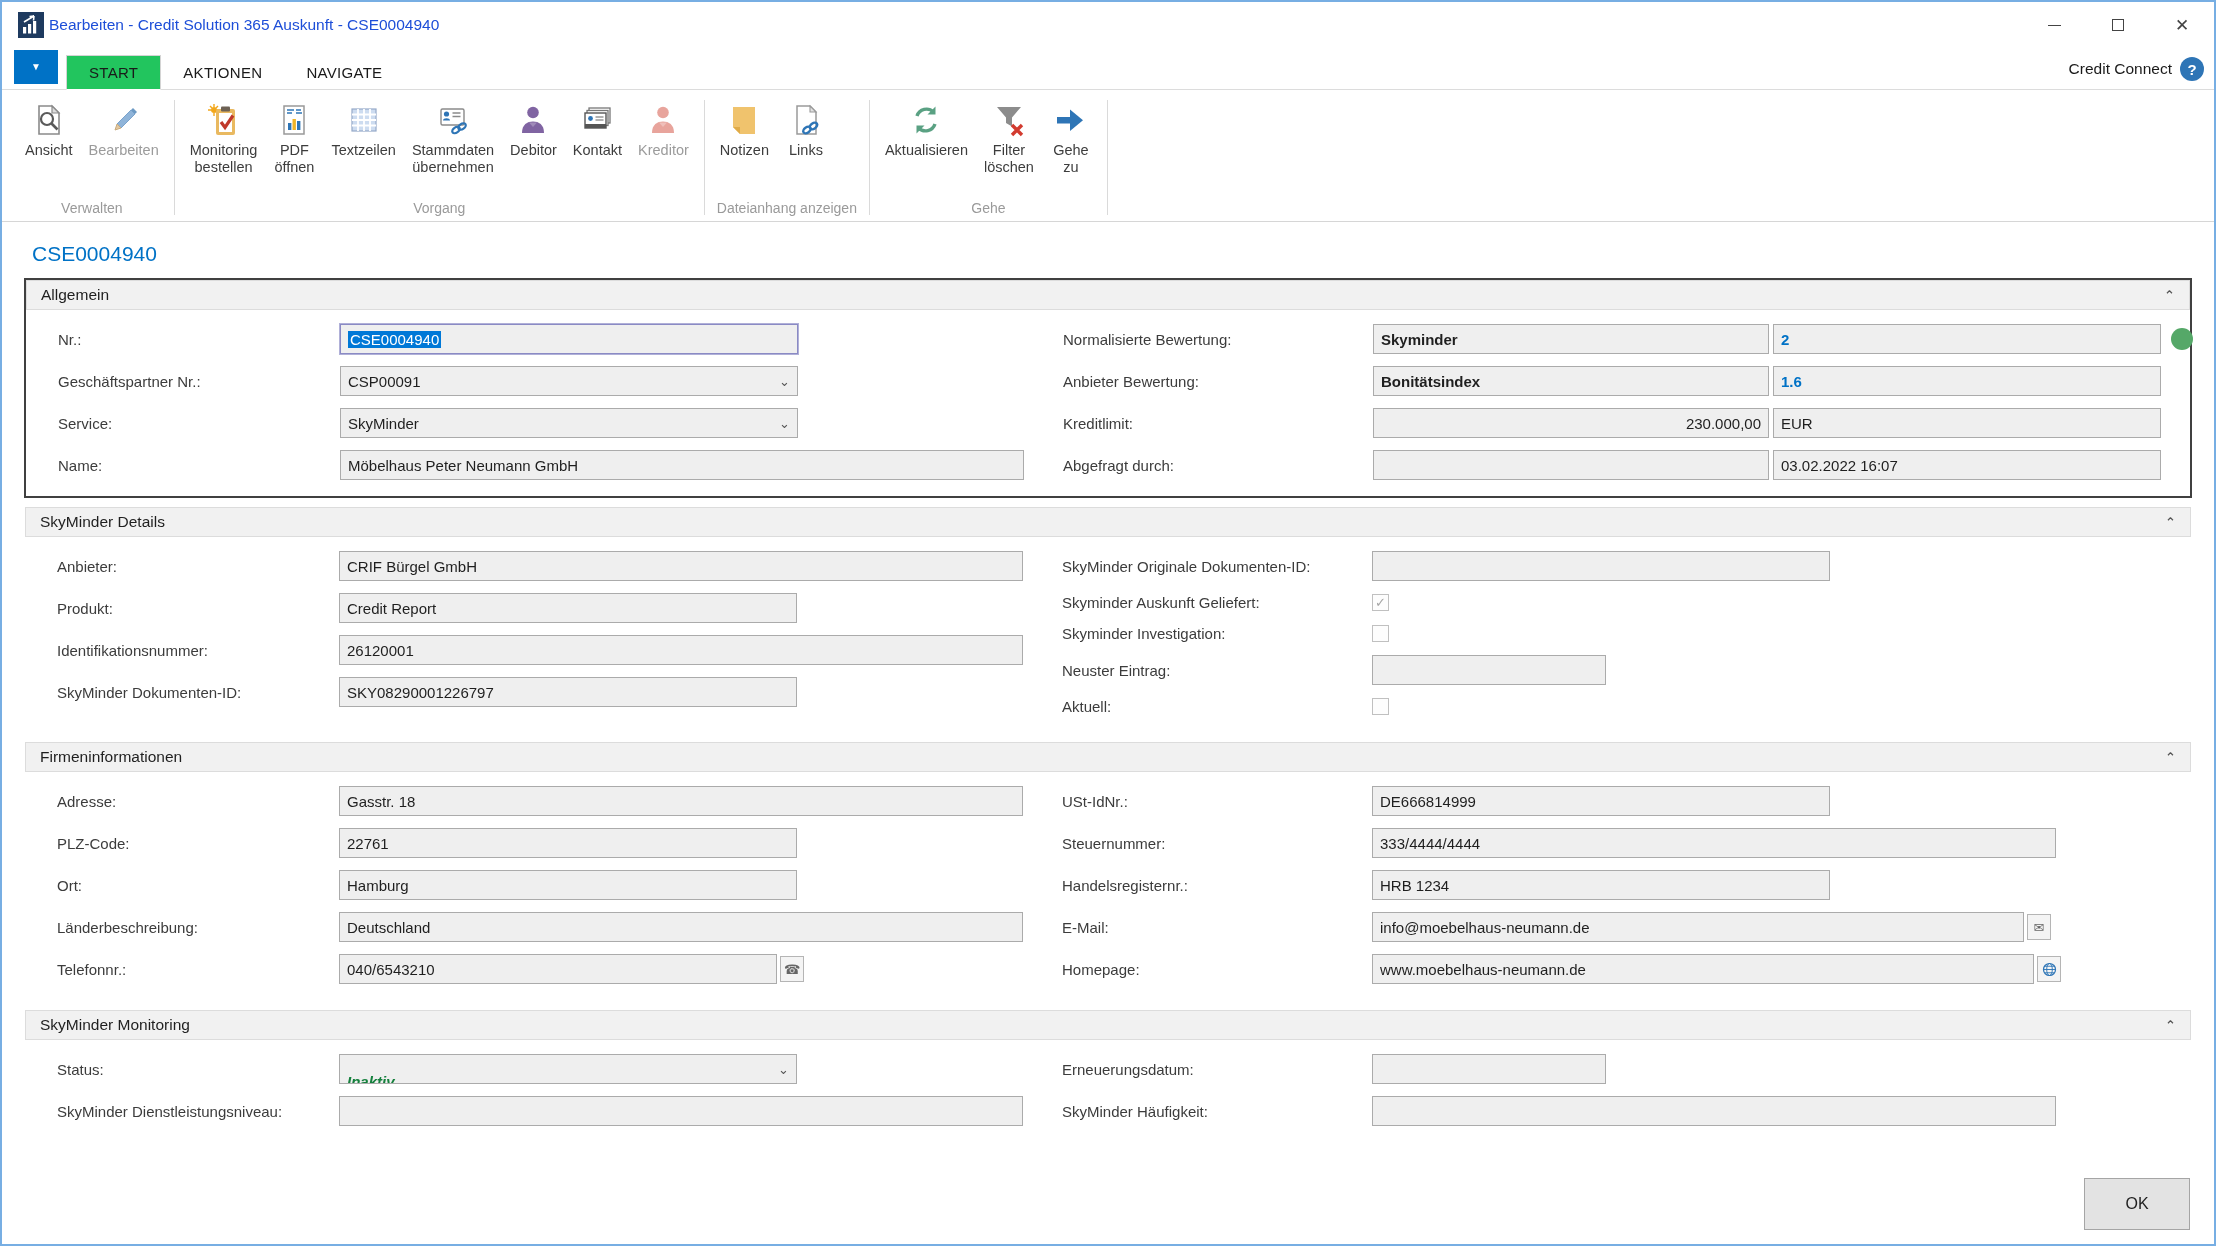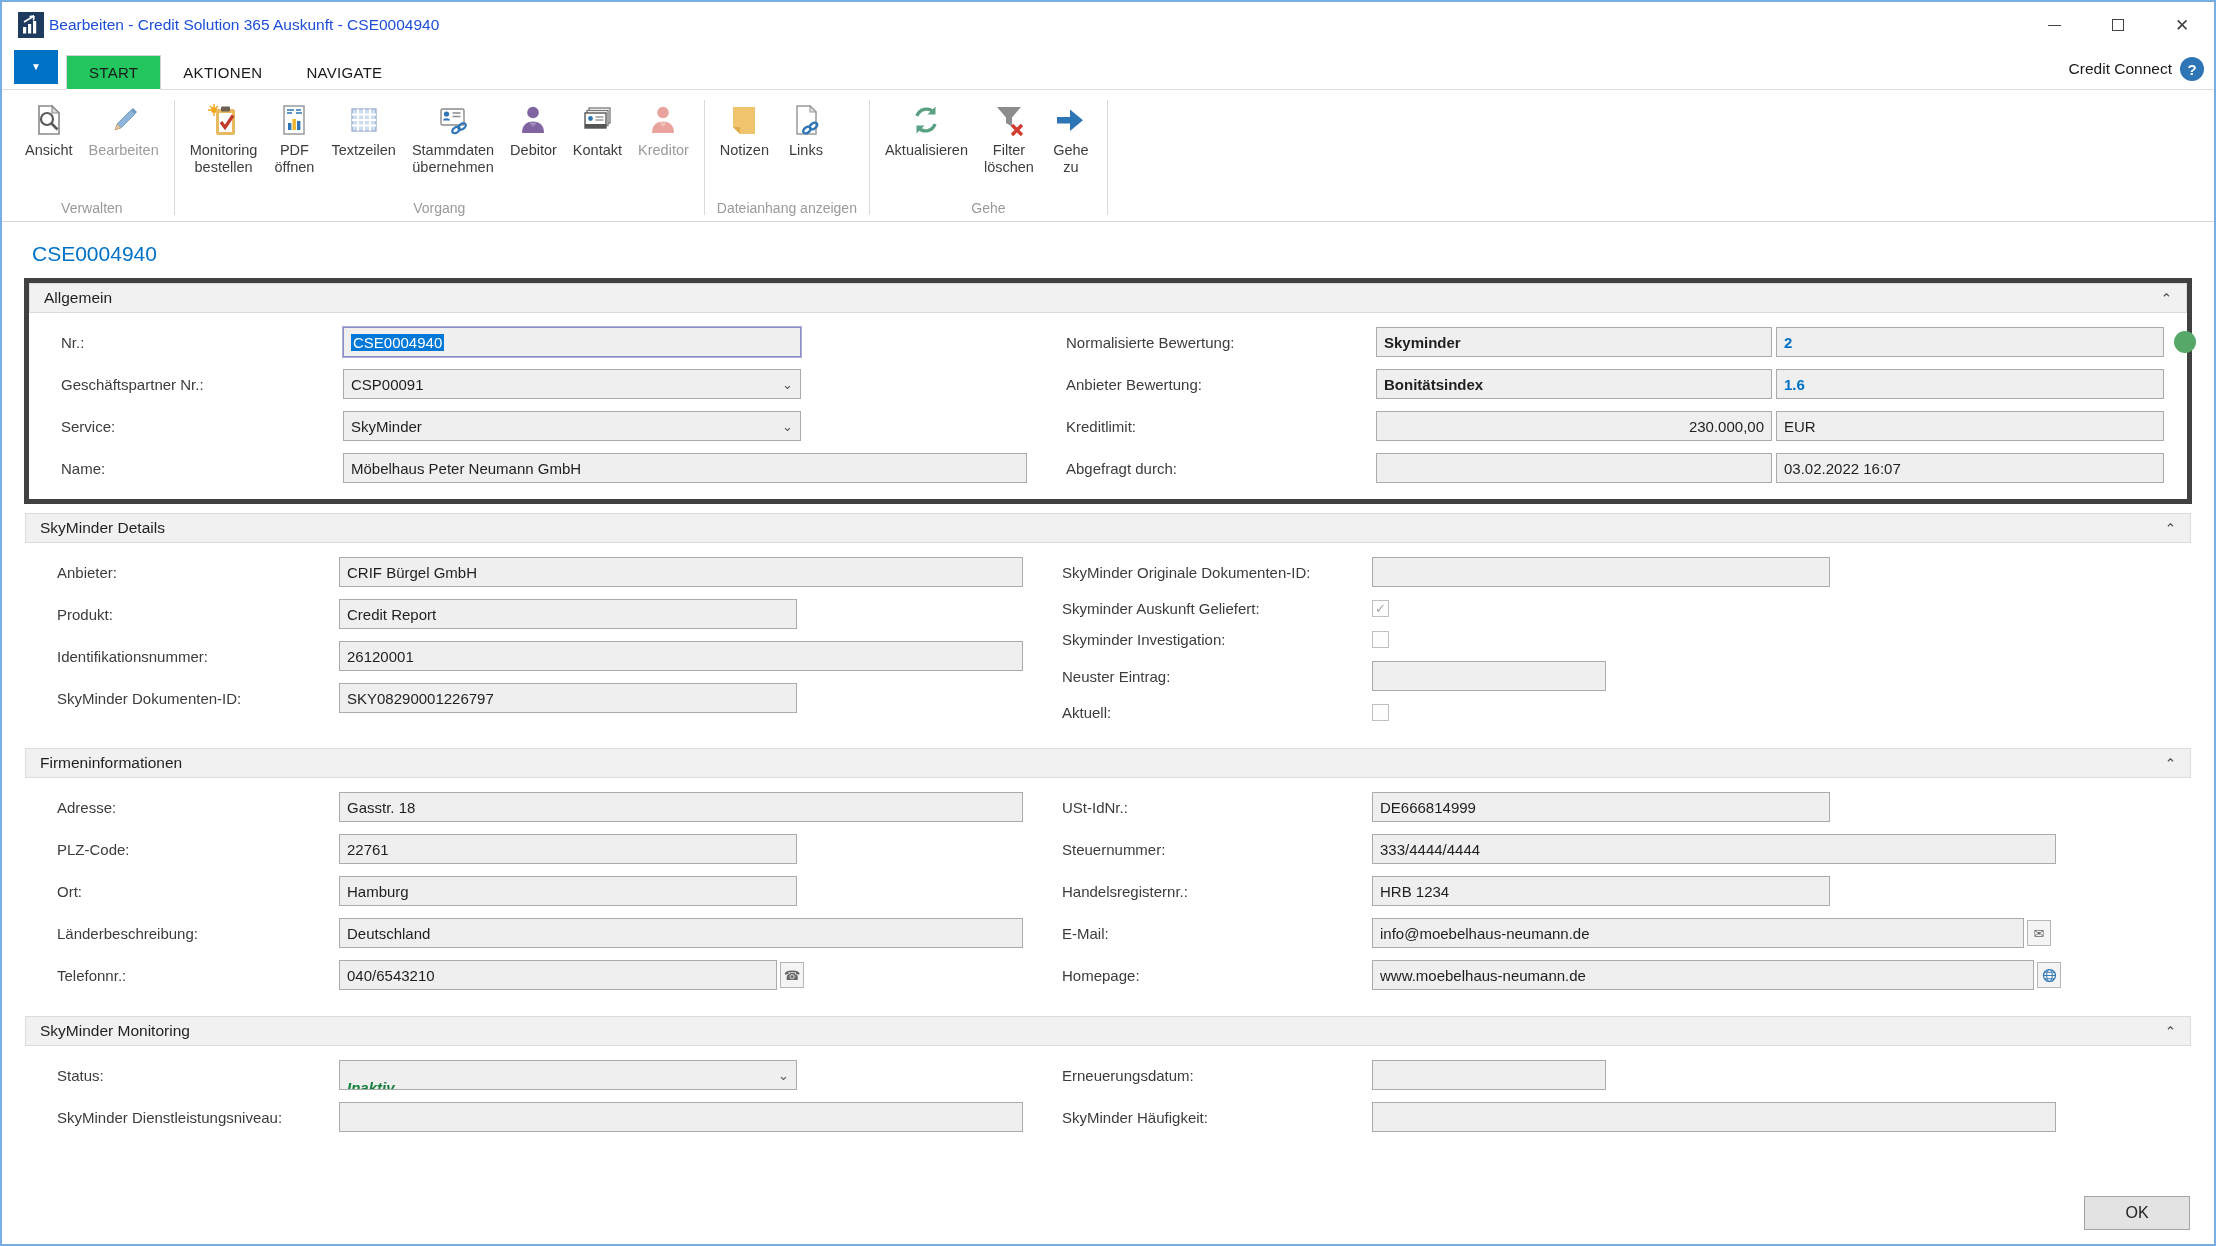--- a/index.html
+++ b/index.html
@@ -41,21 +41,21 @@
   .rlbl { font-size:14.5px; color:#3d3d3d; line-height:1.18; white-space:pre-line; margin-top:3px; }
   .rbtn.disabled .rlbl { color:#9b9b9b; }
   .rglabel { margin-top:auto; text-align:center; font-size:14px; color:#9a9a9a; padding:6px 4px 5px; }
   .rdiv { width:1px; background:#dadada; margin:4px 2px 6px 2px; }
 
   
   .content { padding:10px 22px 0 22px; }
   .page-title { color:#0072c6; font-size:21px; margin:10px 0 12px 8px; font-weight:400; }
 
   .section { margin-bottom:8px; border:1px solid transparent; }
-  .section.focused { border:5px solid #404040; }
+  .section.focused { border:2px solid #404040; }
   .sec-head { background:#f1f1f1; border:1px solid #dcdcdc; height:30px; display:flex; align-items:center;
               padding:0 14px; font-size:15.5px; color:#1f1f1f; }
   .sec-head .collapse { margin-left:auto; color:#555; font-size:13px; font-weight:bold; }
   .sec-body { display:flex; padding:8px 16px 10px 14px; }
   .col { display:flex; flex-direction:column; }
   .col.left { flex:0 0 1005px; }
   .col.right { flex:1; }
 
   .row { display:flex; align-items:center; height:42px; padding-left:18px; }
   .row.short { height:31px; }
@@ -80,21 +80,21 @@
   .mini-btn { width:24px; height:26px; border:1px solid #b5b5b5; background:#f4f4f4; margin-left:3px;
               display:flex; align-items:center; justify-content:center; font-size:13px; color:#666; }
   .mini-btn svg { display:block; }
 
   .cb { width:17px; height:17px; border:1px solid #c0c0c0; background:#fdfdfd; display:flex; align-items:center;
         justify-content:center; font-size:13px; color:#a5a5a5; }
 
   .greendot { width:22px; height:22px; border-radius:50%; background:#55a868; margin-left:10px; flex:none; }
 
   
-  .okbtn { position:absolute; right:24px; bottom:14px; width:106px; height:34px; background:#e3e3e3;
+  .okbtn { position:absolute; right:24px; bottom:14px; width:106px; height:52px; background:#e3e3e3;
            border:1px solid #a5a5a5; font-size:16px; color:#1f1f1f; display:flex; align-items:center;
            justify-content:center; font-family:inherit; }
 </style>
 </head>
 <body>
 
 <div class="window">
 
   <div class="titlebar">
     <span class="appicon">

